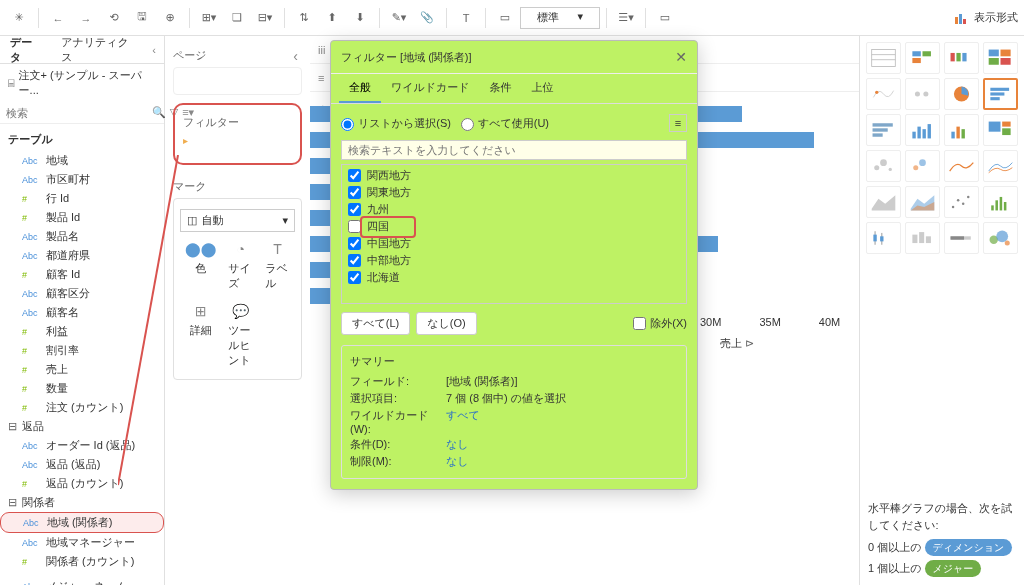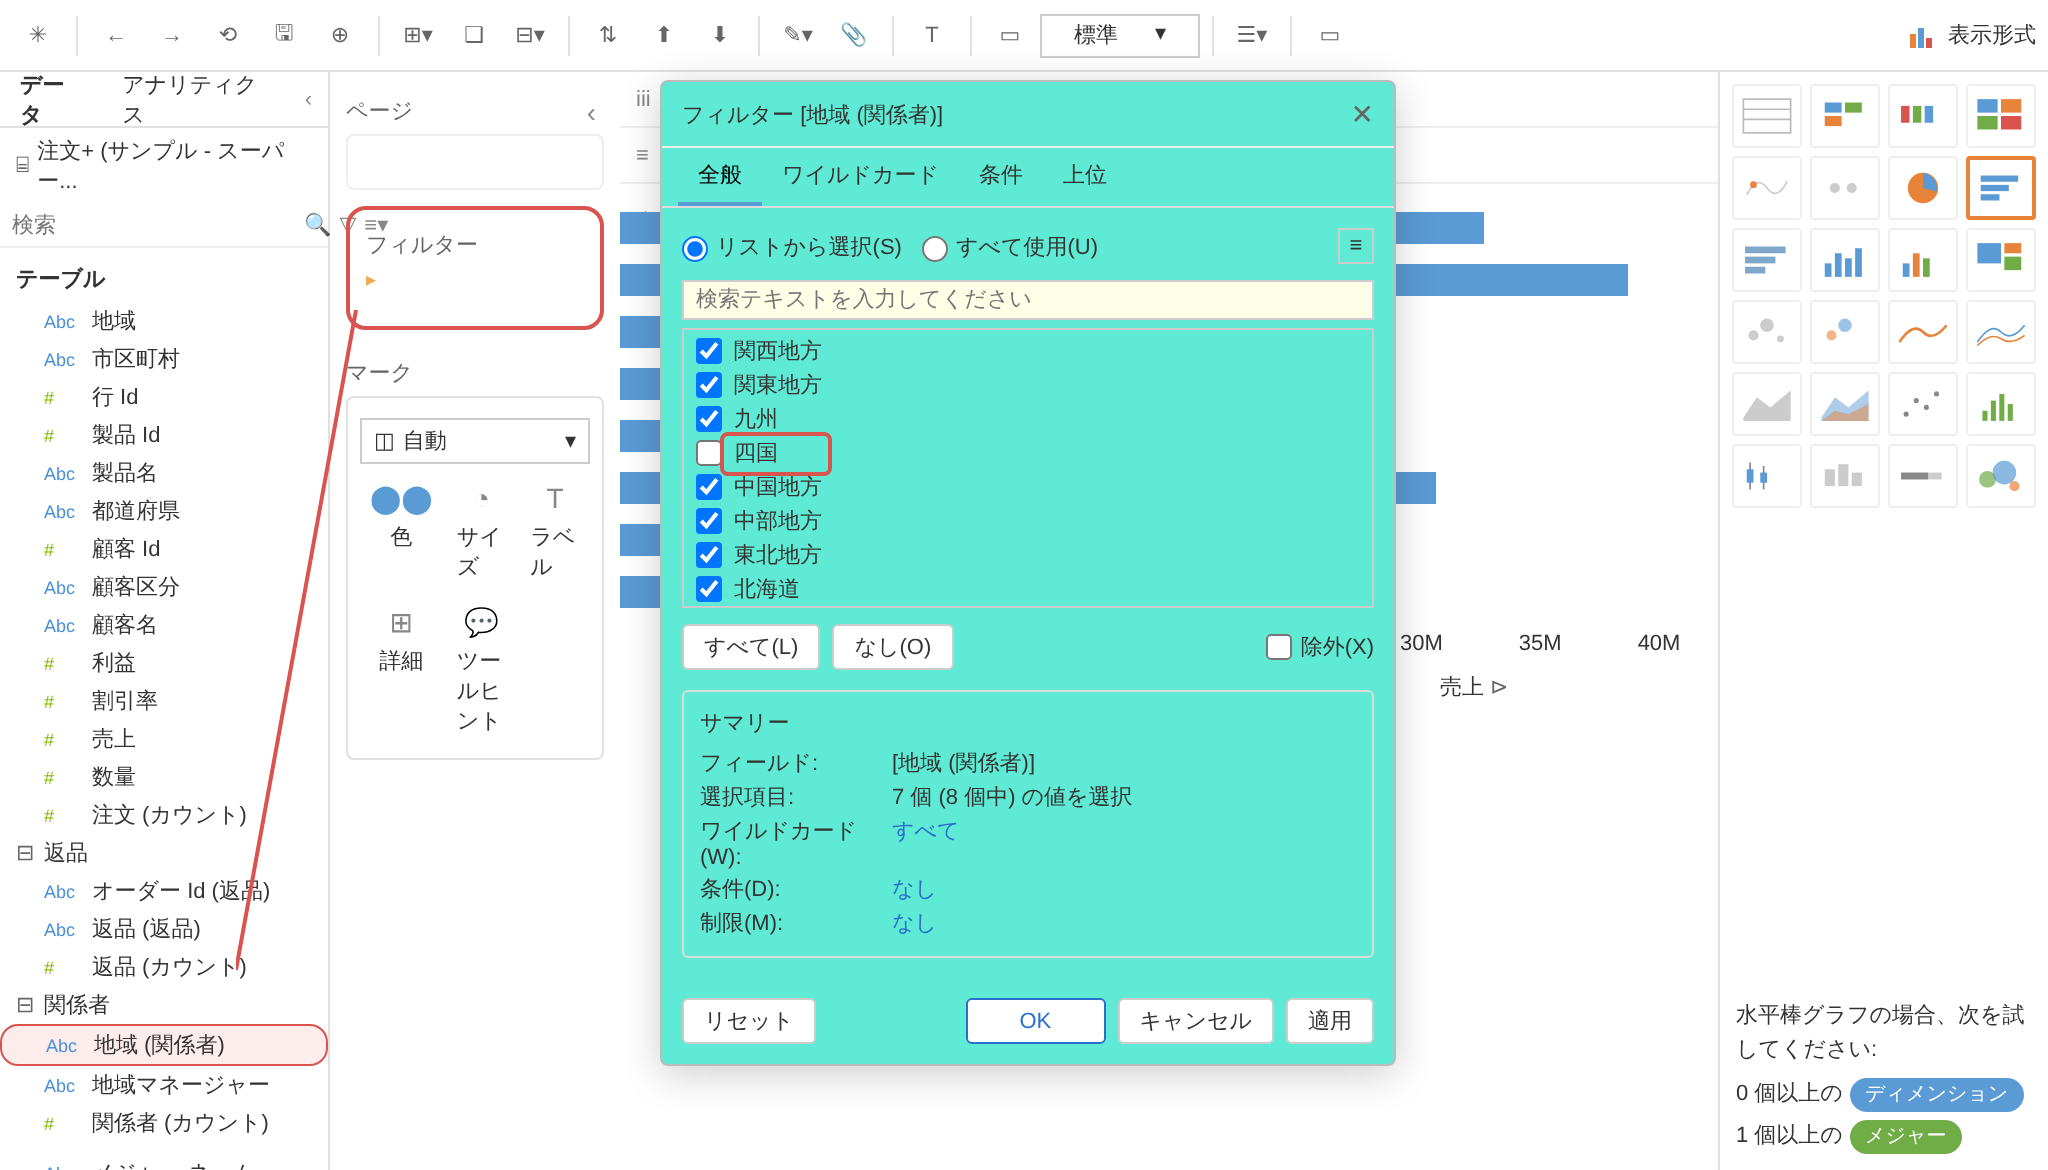--- a/index.html
+++ b/index.html
@@ -44,21 +44,21 @@
 .right{width:165px;border-left:1px solid #e0e0e0;display:flex;flex-direction:column}
 .rhead-ico{width:14px;height:14px}
 .chart-types{flex:1;padding:6px;display:grid;grid-template-columns:repeat(4,1fr);gap:4px;align-content:start}
 .ct{height:32px;border:1px solid #eee;border-radius:2px;display:flex;align-items:center;justify-content:center;cursor:pointer;padding:3px}
 .ct.sel{border:2px solid #e8833a}
 .rhint{padding:8px;font-size:11px;line-height:1.5}
 .chip{display:inline-block;padding:1px 8px;border-radius:9px;font-size:10px;color:#fff}
 .chip.dim{background:#5b9bd5}
 .chip.mea{background:#70ad47}
 
-.overlay{position:absolute;left:330px;top:40px;width:368px;background:#5eead4;border:1px solid #bbb;box-shadow:0 4px 20px rgba(0,0,0,.2);border-radius:4px}
+.overlay{position:absolute;left:330px;top:40px;width:368px;background:#bef264;border:1px solid #bbb;box-shadow:0 4px 20px rgba(0,0,0,.2);border-radius:4px}
 .dlg-title{display:flex;align-items:center;padding:8px 10px;border-bottom:1px solid #eee}
 .dlg-title .x{margin-left:auto;cursor:pointer;color:#666;font-size:14px}
 .dlg-tabs{display:flex;border-bottom:1px solid #ddd;padding:0 8px}
 .dlg-tab{padding:6px 10px;cursor:pointer}
 .dlg-tab.active{border-bottom:2px solid #5b9bd5;color:#000}
 .dlg-body{padding:10px}
 .radios{display:flex;align-items:center;gap:10px;margin-bottom:8px}
 .radios label{display:flex;align-items:flex-end;gap:4px}
 .radios .menu-i{margin-left:auto;border:1px solid #ccc;width:18px;height:18px;display:flex;align-items:center;justify-content:center;cursor:pointer}
 .searchbox{width:100%;border:1px solid #ccc;background:#ffffe8;padding:3px 6px;margin-bottom:4px;color:#999}
@@ -547,24 +547,20 @@
           <div class="checkrow">
             <input type="checkbox" checked="" style="">
             <span>中国地方</span>
           </div>
           <div class="checkrow">
             <input type="checkbox" checked="" style="">
             <span>中部地方</span>
           </div>
           <div class="checkrow">
             <input type="checkbox" checked="" style="">
-            <span>東北地方</span>
-          </div>
-          <div class="checkrow">
-            <input type="checkbox" checked="" style="">
             <span>北海道</span>
           </div>
         </div>
       <div class="smallbtns">
         <button class="sbtn">すべて(L)</button>
         <button class="sbtn">なし(O)</button>
         <label class="exclude">
             <input type="checkbox" style="">
             <span>除外(X)</span>
           </label>
@@ -586,20 +582,14 @@
         <div class="row">
             <span class="lbl">条件(D):</span>
             <span class="link">なし</span>
           </div>
         <div class="row">
             <span class="lbl">制限(M):</span>
             <span class="link">なし</span>
           </div>
       </div>
     </div>
-    <div class="dlg-foot">
-      <button class="sbtn reset">リセット</button>
-      <button class="sbtn primary">OK</button>
-      <button class="sbtn">キャンセル</button>
-      <button class="sbtn">適用</button>
-    </div>
   </div>
 </div>
 
 </body></html>

